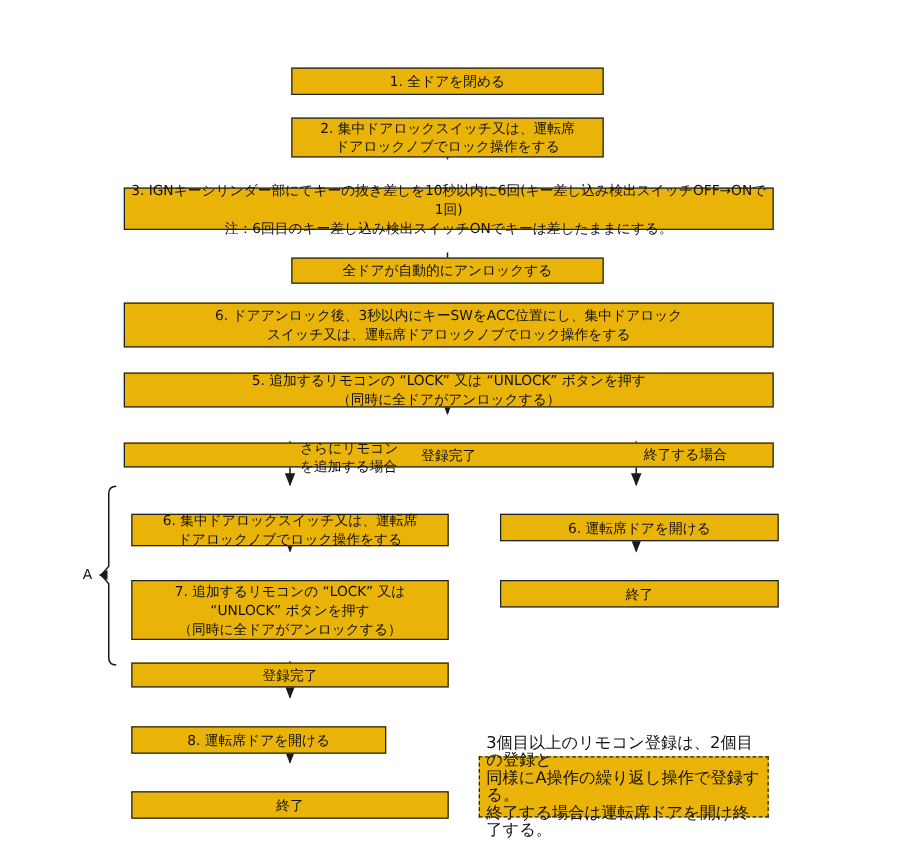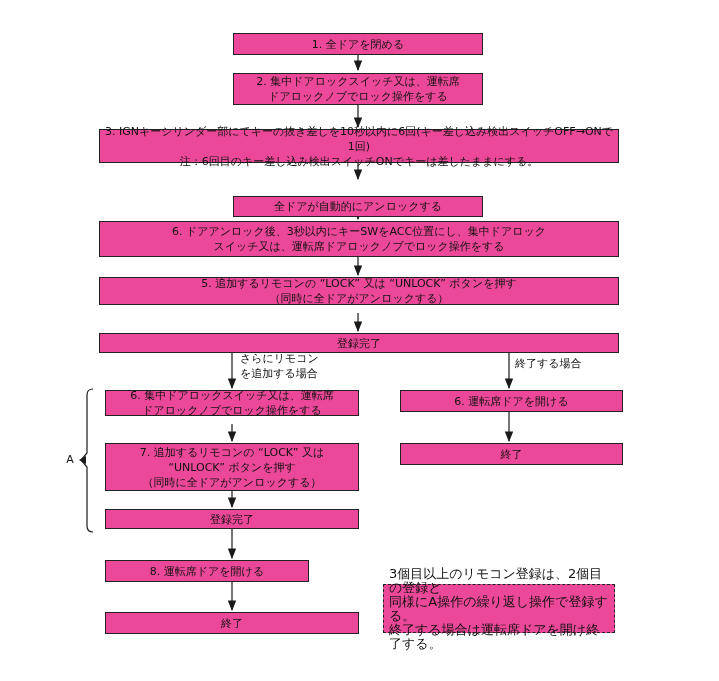--- a/index.html
+++ b/index.html
@@ -8,26 +8,27 @@
     width:719px;height:681px;
     background:#ffffff;
     font-family:"DejaVu Sans","Liberation Sans",sans-serif;
     color:#111111;
     overflow:hidden;
   }
   .box{
     position:absolute;
     box-sizing:border-box;
     border:1px solid #222222;
-    background:#ec4899;
+    background:#eab308;
     display:flex;align-items:center;justify-content:center;
     text-align:center;
     white-space:pre-line;
     font-size:11px;line-height:15px;
     padding:0 2px;
+    margin-top:21px;
   }
   .box.dashed{
     border:1px dashed #222222;
     justify-content:flex-start;
     text-align:left;
     font-size:13px;line-height:14px;
     padding:2px 5px;
   }
   .flow-label{
     position:absolute;
@@ -72,21 +73,21 @@
   </svg>
 
   <div class="box" style="left:233px;top:33px;width:250px;height:22px">1. 全ドアを閉める</div>
 
   <div class="box" style="left:233px;top:73px;width:250px;height:32px">2. 集中ドアロックスイッチ又は、運転席
 ドアロックノブでロック操作をする</div>
 
   <div class="box" style="left:99px;top:129px;width:520px;height:34px">3. IGNキーシリンダー部にてキーの抜き差しを10秒以内に6回(キー差し込み検出スイッチOFF→ONで1回)
 注：6回目のキー差し込み検出スイッチONでキーは差したままにする。</div>
 
-  <div class="box" style="left:233px;top:196px;width:250px;height:21px">全ドアが自動的にアンロックする</div>
+  <div class="box" style="left:233px;top:185px;width:250px;height:21px">全ドアが自動的にアンロックする</div>
 
   <div class="box" style="left:99px;top:221px;width:520px;height:36px">6. ドアアンロック後、3秒以内にキーSWをACC位置にし、集中ドアロック
 スイッチ又は、運転席ドアロックノブでロック操作をする</div>
 
   <div class="box" style="left:99px;top:277px;width:520px;height:28px">5. 追加するリモコンの “LOCK” 又は “UNLOCK” ボタンを押す
 （同時に全ドアがアンロックする）</div>
 
   <div class="box" style="left:99px;top:333px;width:520px;height:20px">登録完了</div>
 
   <div class="flow-label" style="left:240px;top:351px">さらにリモコン

